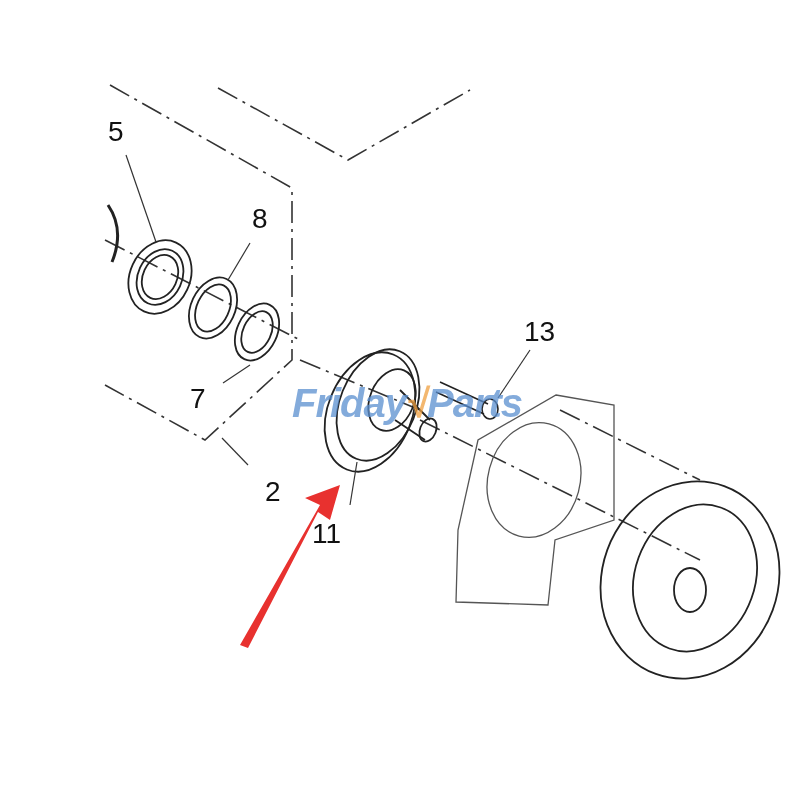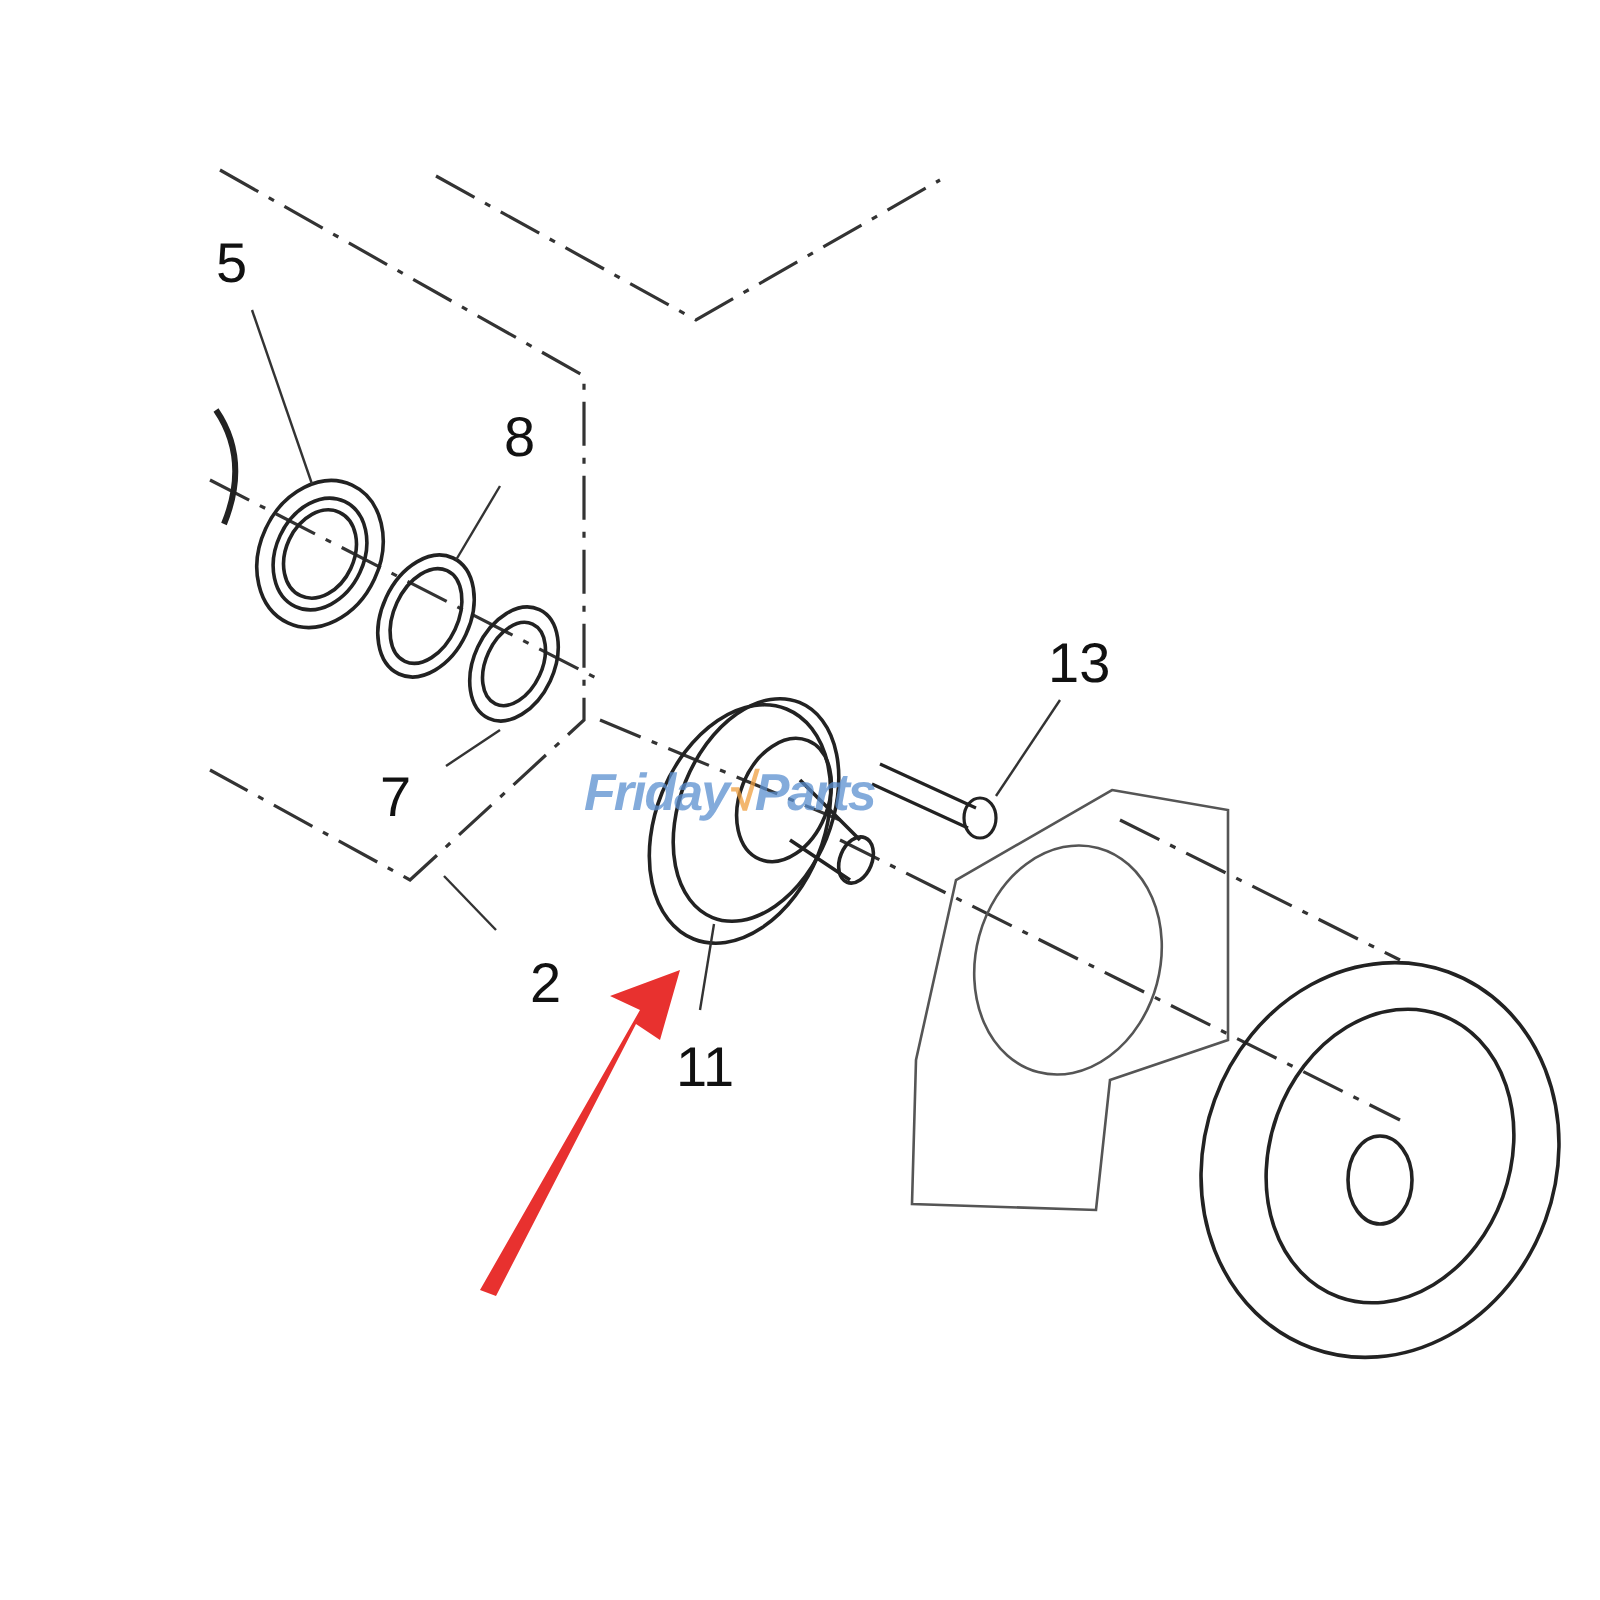--- a/index.html
+++ b/index.html
@@ -1,19 +1,19 @@
 <!DOCTYPE html>
 <html><head>
 <meta charset="utf-8">
 <style>
   html,body{margin:0;padding:0;background:#fff;}
   body{width:800px;height:800px;overflow:hidden;position:relative;font-family:"Liberation Sans",sans-serif;}
   #diagram{position:absolute;left:0;top:0;width:800px;height:800px;}
   .callout{position:absolute;font-size:28px;color:#111;line-height:1;}
-  .watermark{position:absolute;left:292px;top:381px;font-size:26px;font-weight:bold;font-style:italic;color:#5a8fd0;opacity:.75;letter-spacing:-1px;white-space:nowrap;}
+  .watermark{position:absolute;left:292px;top:381px;font-size:40px;font-weight:bold;font-style:italic;color:#5a8fd0;opacity:.75;letter-spacing:-1px;white-space:nowrap;}
   .watermark .accent{color:#f0a040;}
 </style>
 </head>
 <body>
 
 <svg id="diagram" viewBox="0 0 800 800" xmlns="http://www.w3.org/2000/svg">
   <g fill="none" stroke="#333" stroke-width="1.6" stroke-dasharray="22 6 3 6">
     <path d="M110 85 L292 188 L292 360 L205 440 L105 385"></path>
     <path d="M218 88 L348 160 L470 90"></path>
     <path d="M105 240 L300 340"></path>
@@ -68,18 +68,18 @@
     <line x1="530" y1="350" x2="498" y2="398"></line>
   </g>
 
   <polygon points="240,645 320,505 305,498 340,485 330,520 318,512 248,648" fill="#e8312f"></polygon>
 </svg>
 
 <div class="callout" style="left:108px;top:118px">5</div>
 <div class="callout" style="left:252px;top:205px">8</div>
 <div class="callout" style="left:190px;top:385px">7</div>
 <div class="callout" style="left:265px;top:478px">2</div>
-<div class="callout" style="left:338px;top:520px">11</div>
+<div class="callout" style="left:312px;top:520px">11</div>
 <div class="callout" style="left:524px;top:318px">13</div>
 
 <div class="watermark">
   <span>Friday</span><span class="accent">√</span><span>Parts</span>
 </div>
 
 </body></html>

